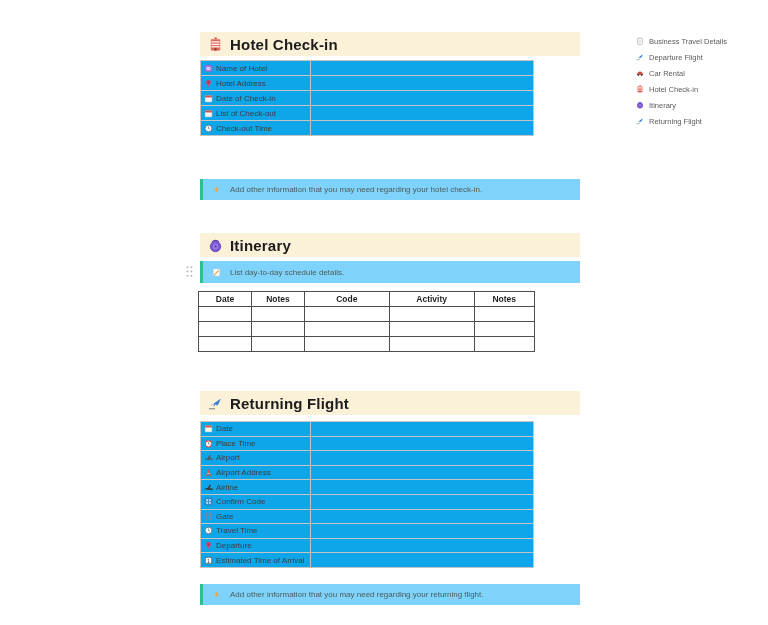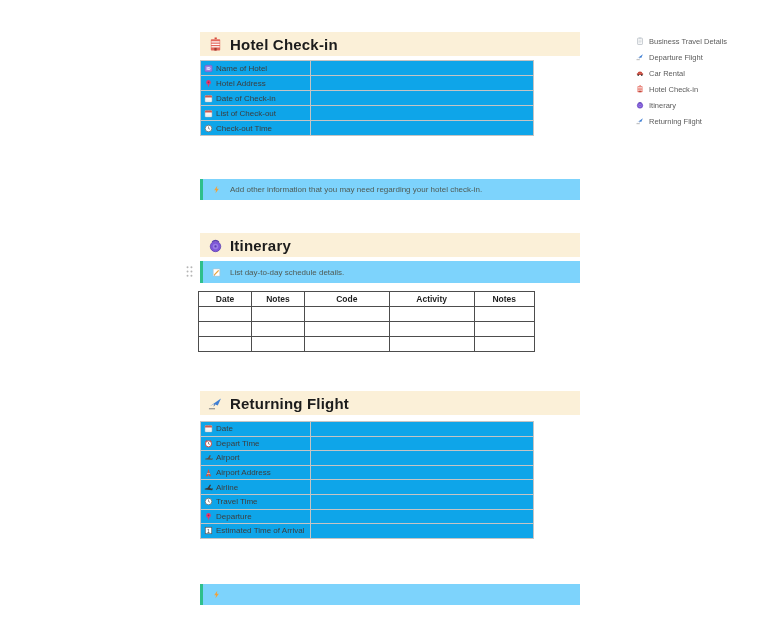--- a/index.html
+++ b/index.html
@@ -326,21 +326,21 @@
             </div>
           </td>
       <td class="vc"></td>
     </tr>
     <tr>
       <td class="lc">
             <div class="lc-inner">
               <svg class="ri">
                 <use href="#sym-alarm-red"></use>
               </svg>
-              <span>Depart Time</span>
+              <span>Place Time</span>
             </div>
           </td>
       <td class="vc"></td>
     </tr>
     <tr>
       <td class="lc">
             <div class="lc-inner">
               <svg class="ri">
                 <use href="#sym-plane-small"></use>
               </svg>
@@ -360,20 +360,42 @@
           </td>
       <td class="vc"></td>
     </tr>
     <tr>
       <td class="lc">
             <div class="lc-inner">
               <svg class="ri">
                 <use href="#sym-plane"></use>
               </svg>
               <span>Airline</span>
+            </div>
+          </td>
+      <td class="vc"></td>
+    </tr>
+    <tr>
+      <td class="lc">
+            <div class="lc-inner">
+              <svg class="ri">
+                <use href="#sym-numbers"></use>
+              </svg>
+              <span>Confirm Code</span>
+            </div>
+          </td>
+      <td class="vc"></td>
+    </tr>
+    <tr>
+      <td class="lc">
+            <div class="lc-inner">
+              <svg class="ri">
+                <use href="#sym-gate"></use>
+              </svg>
+              <span>Gate</span>
             </div>
           </td>
       <td class="vc"></td>
     </tr>
     <tr>
       <td class="lc">
             <div class="lc-inner">
               <svg class="ri">
                 <use href="#sym-clock"></use>
               </svg>
@@ -404,20 +426,21 @@
           </td>
       <td class="vc"></td>
     </tr>
   </tbody>
     </table>
 
   <div class="callout" style="top:584px">
     <svg class="ci">
         <use href="#sym-zap"></use>
       </svg>
+    <span>Add other information that you may need regarding your returning flight.</span>
   </div>
 
   <div class="toc">
     <div class="toc-item">
       <svg class="ti">
           <use href="#sym-clipboard"></use>
         </svg>
       <span>Business Travel Details</span>
     </div>
     <div class="toc-item">

